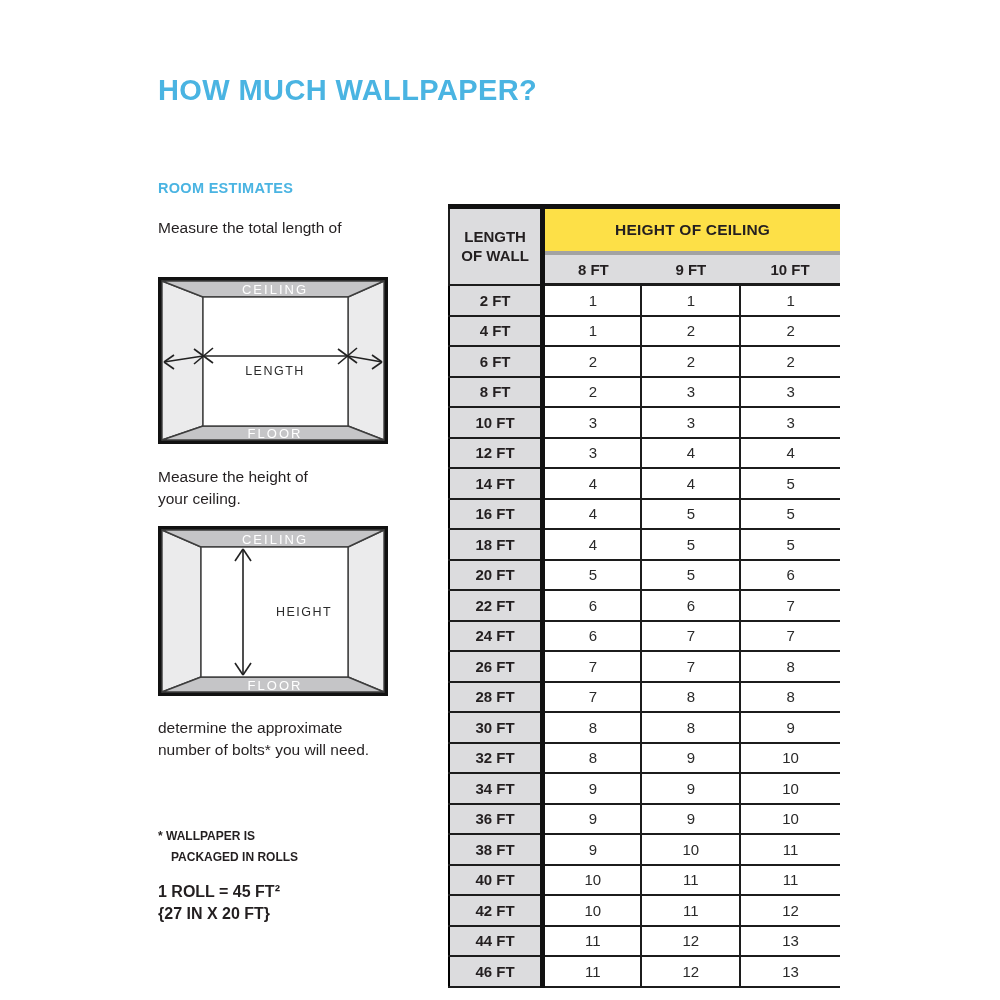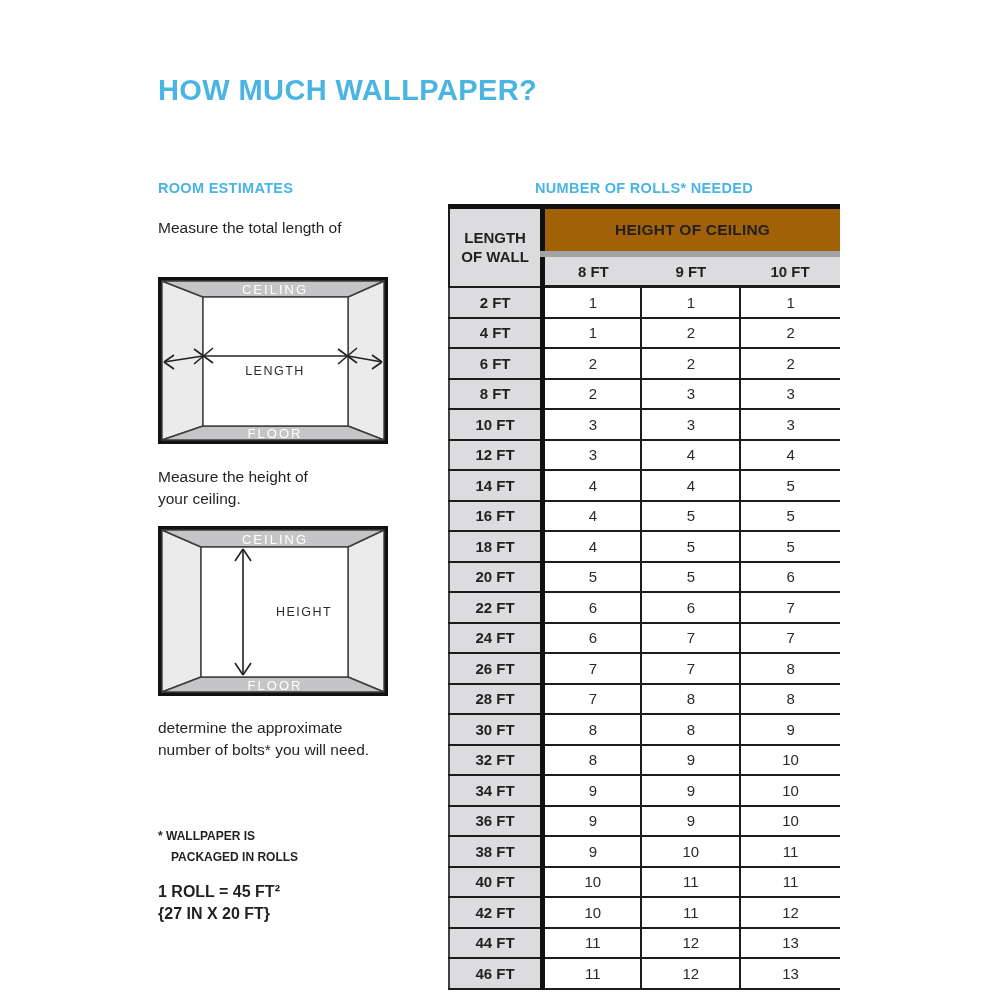--- a/index.html
+++ b/index.html
@@ -96,37 +96,37 @@
   td.corner-cell {
     background: #dcdcde;
     border-left: 2px solid #1c1c1c;
     border-right: 5px solid #111111;
     border-bottom: 2px solid #1c1c1c;
     font-weight: bold;
     font-size: 15px;
     line-height: 19px;
   }
   td.span-head {
-    background: #a16207;
-    border-bottom: 6px solid #a3a3a3;
+    background: #fde047;
+    border-bottom: 4px solid #a3a3a3;
     font-weight: bold;
     font-size: 15.5px;
     height: 42px;
     letter-spacing: 0.2px;
   }
   td.sub-head {
     background: #dcdcde;
     border-bottom: 3px solid #1c1c1c;
     font-weight: bold;
     font-size: 15px;
     height: 28px;
   }
   td.label-cell {
     background: #dcdcde;
-    border-left: 2px solid #404040;
+    border-left: 2px solid #000000;
     border-right: 5px solid #111111;
     border-bottom: 2px solid #1c1c1c;
     font-weight: bold;
     font-size: 15px;
     height: 28.5px;
   }
   td.value-cell {
     background: #ffffff;
     border-bottom: 2px solid #1c1c1c;
     font-size: 15px;
@@ -205,21 +205,20 @@
   <div class="abs footnote">
     <div>* WALLPAPER IS</div>
     <div class="indent">PACKAGED IN ROLLS</div>
   </div>
 
   <div class="abs roll-size">
     <div>1 ROLL = 45 FT²</div>
     <div>{27 IN X 20 FT}</div>
   </div>
 
-  <div class="abs section-heading table-heading">NUMBER OF ROLLS* NEEDED</div>
 
   <div class="abs rolls-table-wrap">
     <table class="rolls">
       <colgroup>
         <col style="width:93px">
           <col style="width:98px">
           <col style="width:98px">
           <col style="width:99px">
       </colgroup>
       <thead>

